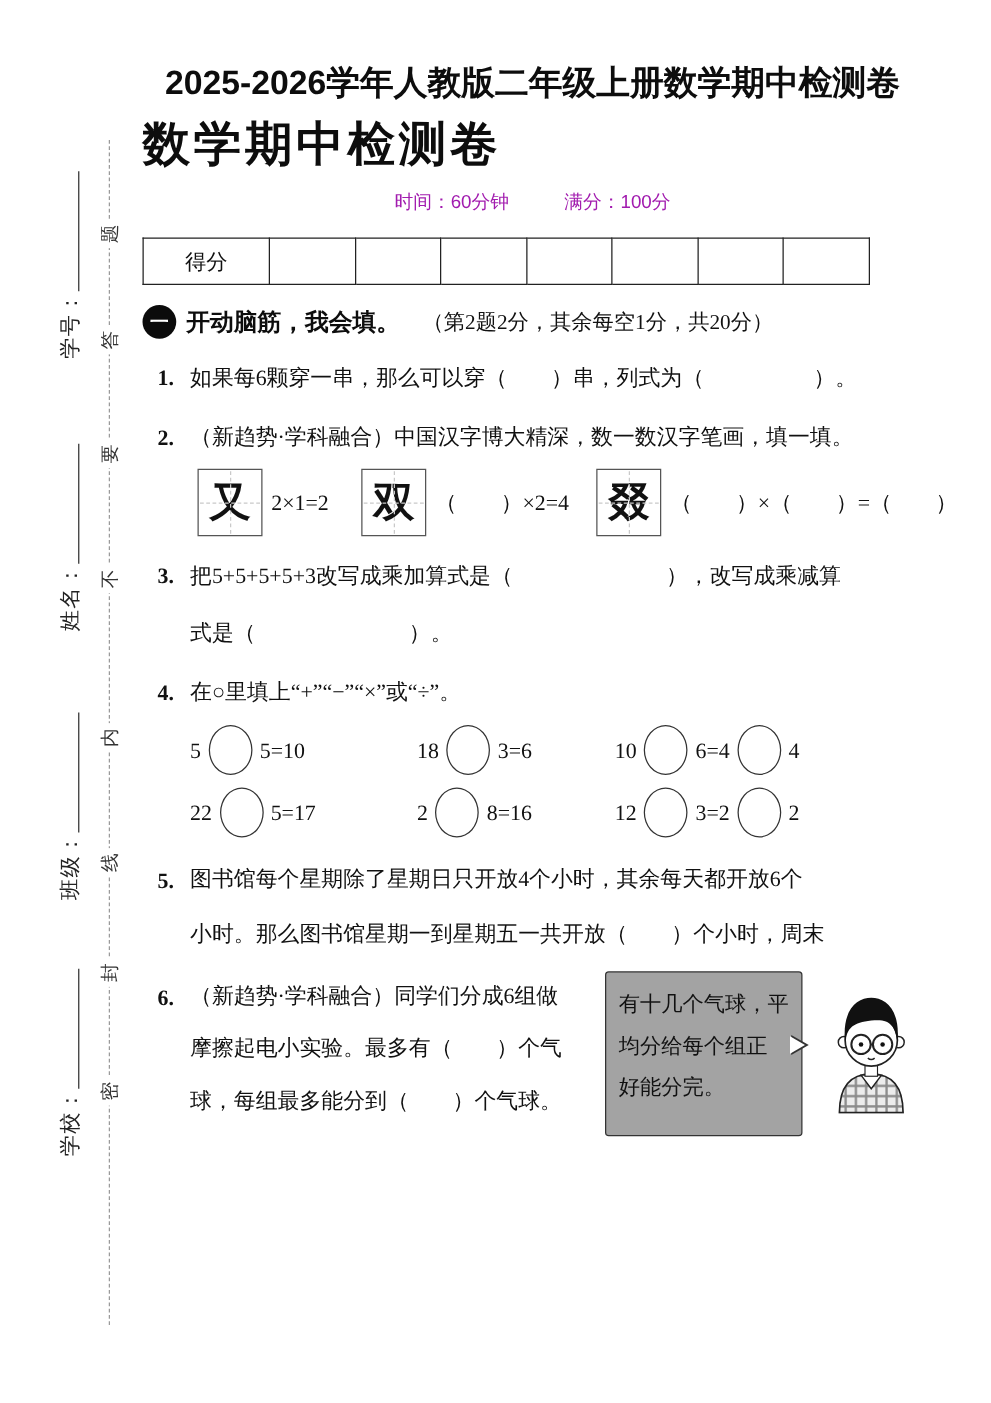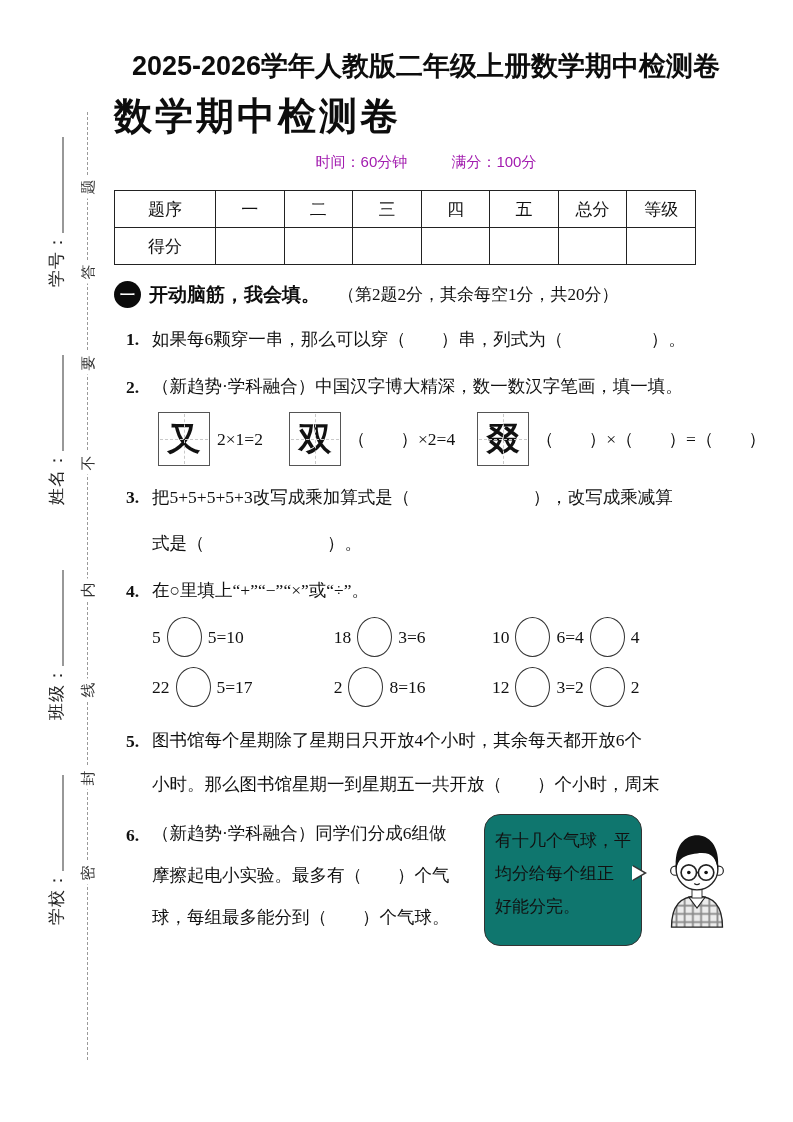--- a/index.html
+++ b/index.html
@@ -119,22 +119,22 @@
     display:inline-block;width:33px;height:38px;
     border:1.5px solid #333;border-radius:50%;
     margin:0 6px;flex:none;background:#fff;
   }
   
   .q6{margin-top:6px;}
   .q6 .qline{height:42px;line-height:42px;}
   .q6-right{flex:none;display:flex;align-items:flex-start;}
   .bubble{
     flex:none;width:136px;min-height:112px;
-    border:1.6px solid #333;border-radius:16px;
-    padding:9px 10px;position:relative;background:#0f766e;margin-top:2px;font-family:Liberation Serif, serif;
+    border:1.6px solid #333;border-radius:3px;
+    padding:9px 10px;position:relative;background:#a3a3a3;margin-top:2px;font-family:Liberation Serif, serif;
   }
   .bubble::before{
     content:'';position:absolute;right:-14px;top:50px;
     border:8px solid transparent;border-left:14px solid #333;
   }
   .bubble::after{
     content:'';position:absolute;right:-10px;top:51px;
     border:7px solid transparent;border-left:12px solid #fff;
   }
   .bubble-line{font-size:17px;line-height:33px;white-space:nowrap;}
@@ -170,30 +170,20 @@
 <div class="content">
   <h1 class="header-title">2025-2026学年人教版二年级上册数学期中检测卷</h1>
   <h2 class="exam-title">数学期中检测卷</h2>
   <div class="meta-line">
     <span>时间：60分钟</span>
     <span>满分：100分</span>
   </div>
 
   <table class="score-table">
     <tbody>
-        <tr>
-      <td class="first">题序</td>
-      <td>一</td>
-      <td>二</td>
-      <td>三</td>
-      <td>四</td>
-      <td>五</td>
-      <td>总分</td>
-      <td>等级</td>
-    </tr>
     <tr>
       <td class="first">得分</td>
       <td></td>
       <td></td>
       <td></td>
       <td></td>
       <td></td>
       <td></td>
       <td></td>
     </tr>

